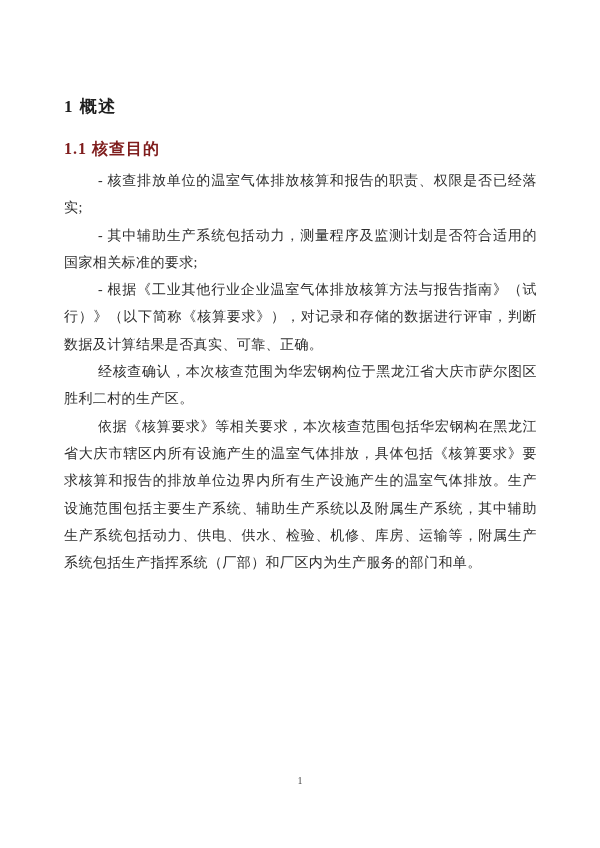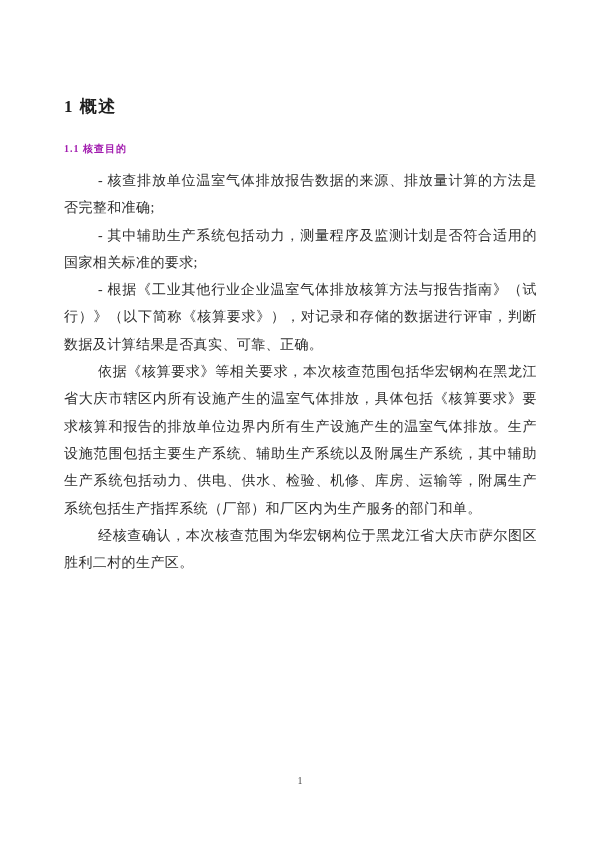--- a/index.html
+++ b/index.html
@@ -24,26 +24,26 @@
   }
   .chapter-heading {
     font-size: 17px;
     line-height: 22px;
     font-weight: bold;
     letter-spacing: 1.5px;
     margin: 0 0 22px 0;
     color: #1f1f1f;
   }
   .section-heading {
-    font-size: 10px;
+    font-size: 16px;
     line-height: 18px;
     font-weight: bold;
     letter-spacing: 1px;
     margin: 0 0 9px 0;
-    color: #a21caf;
+    color: #7f1d1d;
   }
   .section-heading.sec2 {
     margin-top: 13px;
   }
   p.body-par {
     margin: 0;
     font-size: 14px;
     line-height: 27.3px;
     text-align: justify;
     text-justify: inter-character;
@@ -64,27 +64,27 @@
 </head>
 <body>
 
 <div class="page">
 
   <h1 class="chapter-heading">1 概述</h1>
 
   <h2 class="section-heading">1.1 核查目的</h2>
 
 
+  <p class="body-par">- 核查排放单位的温室气体排放核算和报告的职责、权限是否已经落实;</p>
 
-  <p class="body-par">- 核查排放单位温室气体排放报告数据的来源、排放量计算的方法是否完整和准确;</p>
 
   <p class="body-par">- 其中辅助生产系统包括动力，测量程序及监测计划是否符合适用的国家相关标准的要求;</p>
 
   <p class="body-par">- 根据《工业其他行业企业温室气体排放核算方法与报告指南》（试行）》（以下简称《核算要求》），对记录和存储的数据进行评审，判断数据及计算结果是否真实、可靠、正确。</p>
 
 
+  <p class="body-par">经核查确认，本次核查范围为华宏钢构位于黑龙江省大庆市萨尔图区胜利二村的生产区。</p>
+
   <p class="body-par">依据《核算要求》等相关要求，本次核查范围包括华宏钢构在黑龙江省大庆市辖区内所有设施产生的温室气体排放，具体包括《核算要求》要求核算和报告的排放单位边界内所有生产设施产生的温室气体排放。生产设施范围包括主要生产系统、辅助生产系统以及附属生产系统，其中辅助生产系统包括动力、供电、供水、检验、机修、库房、运输等，附属生产系统包括生产指挥系统（厂部）和厂区内为生产服务的部门和单。</p>
-
-  <p class="body-par">经核查确认，本次核查范围为华宏钢构位于黑龙江省大庆市萨尔图区胜利二村的生产区。</p>
 
   <div class="page-number">1</div>
 
 </div>
 
 </body></html>

